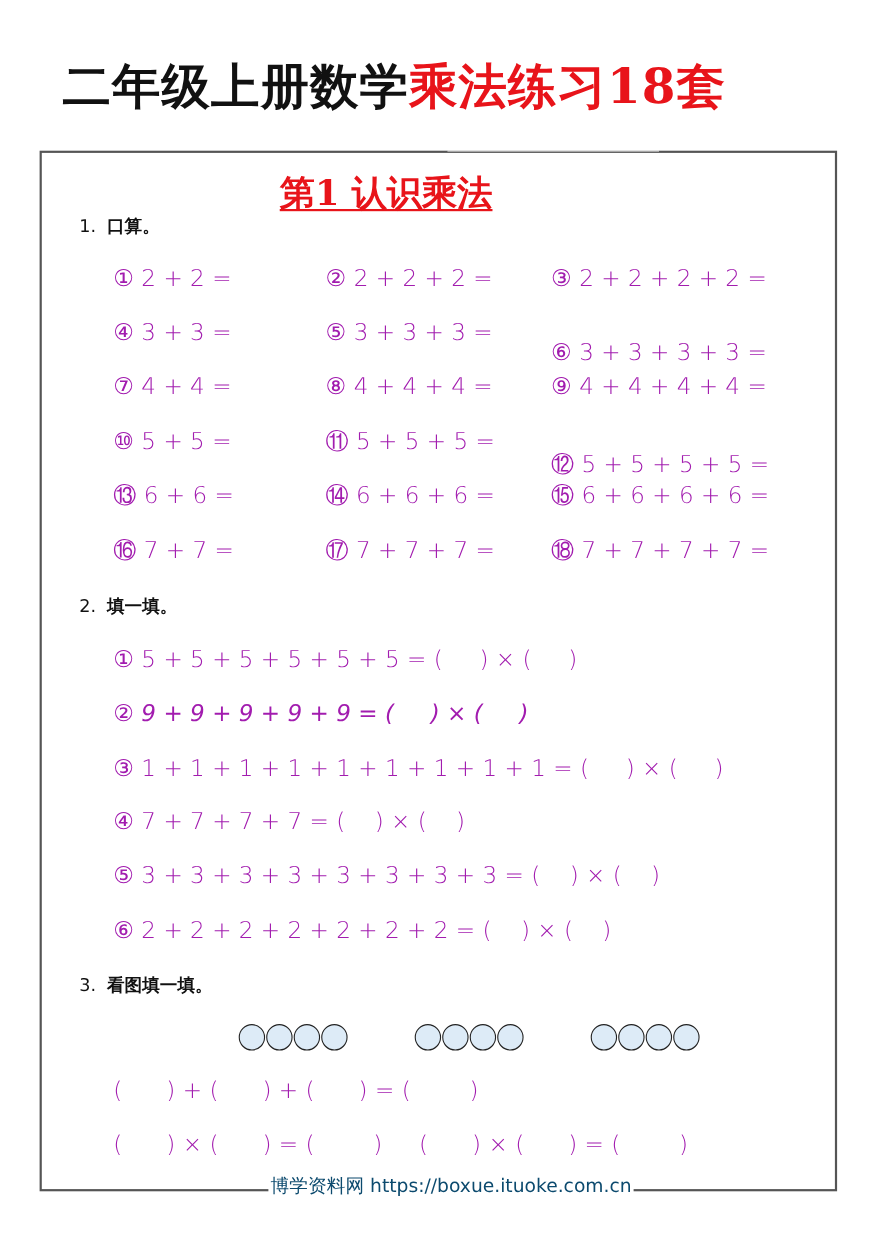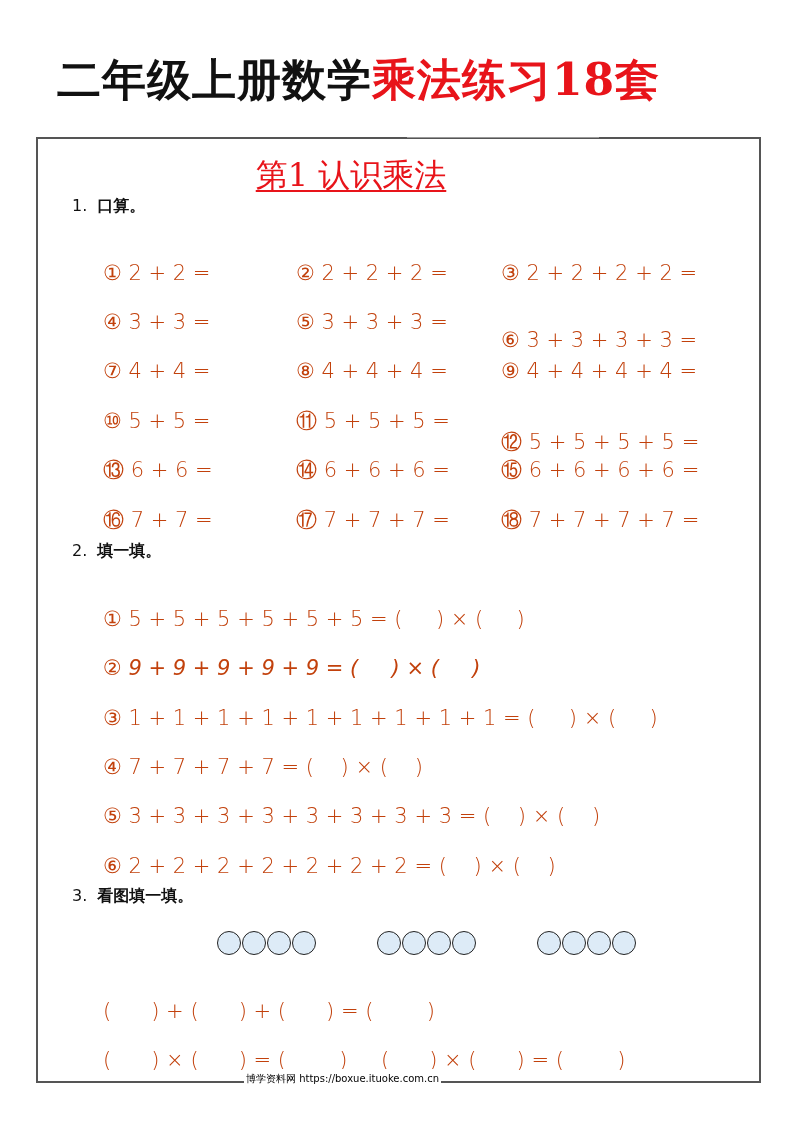--- a/index.html
+++ b/index.html
@@ -8,30 +8,30 @@
   .main-title { position:absolute; left:0; top:52px; width:717px; text-align:center;
                 font-family:"DejaVu Serif", "Liberation Serif", serif; font-weight:bold;
                 font-size:44px; letter-spacing:1px; line-height:56px; }
   .main-title .black { color:#111; }
   .main-title .red { color:#e8141a; }
   .frame { position:absolute; left:36px; top:137px; width:725px; height:946px;
            border:2px solid #555; border-bottom:2px solid #555; box-sizing:border-box; }
   .frame-top-gap { position:absolute; left:407px; top:135px; width:192px; height:3px; background:#fff; }
   .frame-top-thin { position:absolute; left:407px; top:137px; width:192px; height:1px; background:#999; }
   .sub-title { position:absolute; left:0; top:153px; width:702px; text-align:center;
-               font-family:"DejaVu Serif", "Liberation Serif", serif; font-weight:normal;
+               font-family:"DejaVu Serif", "Liberation Serif", serif; font-weight:bold;
                font-size:32px; color:#e8141a; line-height:44px; }
   .sub-title span { text-decoration:underline; text-decoration-thickness:2px; text-underline-offset:4px; }
   .section-head { position:absolute; left:72px; font-size:16px; line-height:28px; font-weight:bold; }
   .section-head .num { font-weight:normal; margin-right:10px; }
-  .q { position:absolute; font-size:21px; line-height:28px; white-space:pre; font-weight:300; color:#c2410c;margin-top:20px; }
+  .q { position:absolute; font-size:21px; line-height:28px; white-space:pre; font-weight:300; color:#a21caf; }
   .bubbles { position:absolute; top:931px; display:flex; gap:1px; }
   .bubble { width:24px; height:24px; border-radius:50%; border:1.5px solid #222;
             background:#ddebf7; box-sizing:border-box; }
-  .footer { position:absolute; left:244px; top:1069px; font-size:10px; color:#000000;
+  .footer { position:absolute; left:244px; top:1069px; font-size:17px; color:#0c4a6e;
             background:#fff; padding:0 2px; line-height:20px; }
 </style>
 </head>
 <body>
 
 <div class="main-title">
   <span class="black">二年级上册数学</span><span class="red">乘法练习18套</span>
 </div>
 
 <div class="frame"></div>

